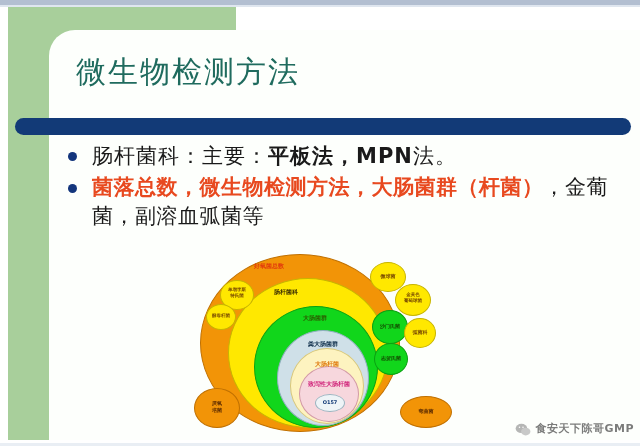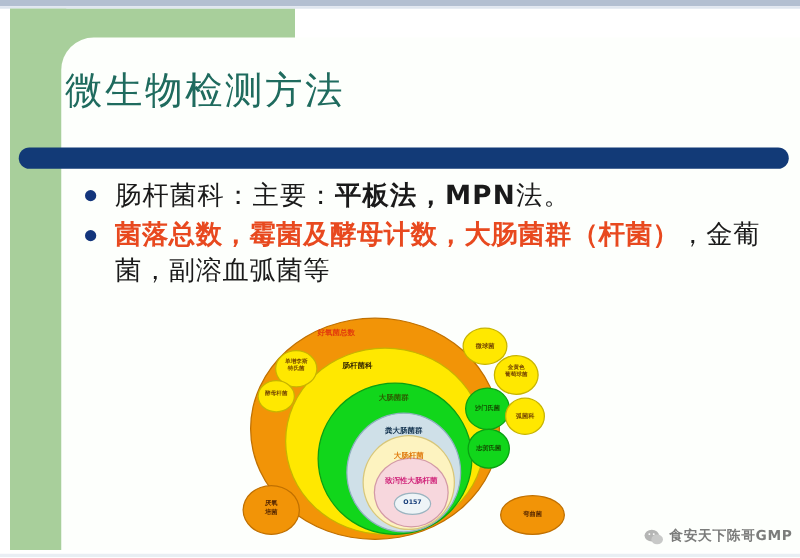--- a/index.html
+++ b/index.html
@@ -14,21 +14,21 @@
 
   
   .greenband{position:absolute;left:8px;top:7px;width:45px;height:433px;background:#a8cf9b;}
   .greenblock{position:absolute;left:8px;top:7px;width:228px;height:36px;background:#a8cf9b;}
 
   
   .card{position:absolute;left:49px;top:30px;width:591px;height:410px;background:#fdfffc;
         border-top-left-radius:26px;}
 
   
-  .title{position:absolute;left:52px;top:52px;width:520px;height:44px;
+  .title{position:absolute;left:76px;top:52px;width:520px;height:44px;
          font-family:"DejaVu Sans","Liberation Sans",sans-serif;
          font-size:30px;color:#1f6b5e;letter-spacing:2px;white-space:nowrap;}
 
   
   .rule{position:absolute;left:15px;top:118px;width:616px;height:17px;
         background:#123a77;border-radius:9px;}
 
   
   .bullets{position:absolute;left:66px;top:141px;width:556px;}
   .bullet-row{position:relative;padding-left:26px;margin-bottom:2px;}
@@ -113,21 +113,21 @@
 
   <div class="bullets">
 
     <div class="bullet-row">
       <span class="dot"></span>
       <div class="b1"><span>肠杆菌科：主要：</span><b>平板法，MPN</b><span>法。</span></div>
     </div>
 
     <div class="bullet-row">
       <span class="dot"></span>
-      <div class="b2"><span class="red">菌落总数，霉菌及酵母计数，大肠菌群（杆</span><span class="red">菌）</span><span class="blk">，金葡菌，副溶血弧菌等</span></div>
+      <div class="b2"><span class="red">菌落总数，微生物检测方法，大肠菌群（杆</span><span class="red">菌）</span><span class="blk">，金葡菌，副溶血弧菌等</span></div>
     </div>
 
   </div>
 
   <div class="diagram">
 
     <div class="el ov-orange"></div>
     <div class="el ov-yellow"></div>
     <div class="el ov-green"></div>
     <div class="el ov-blue"></div>

